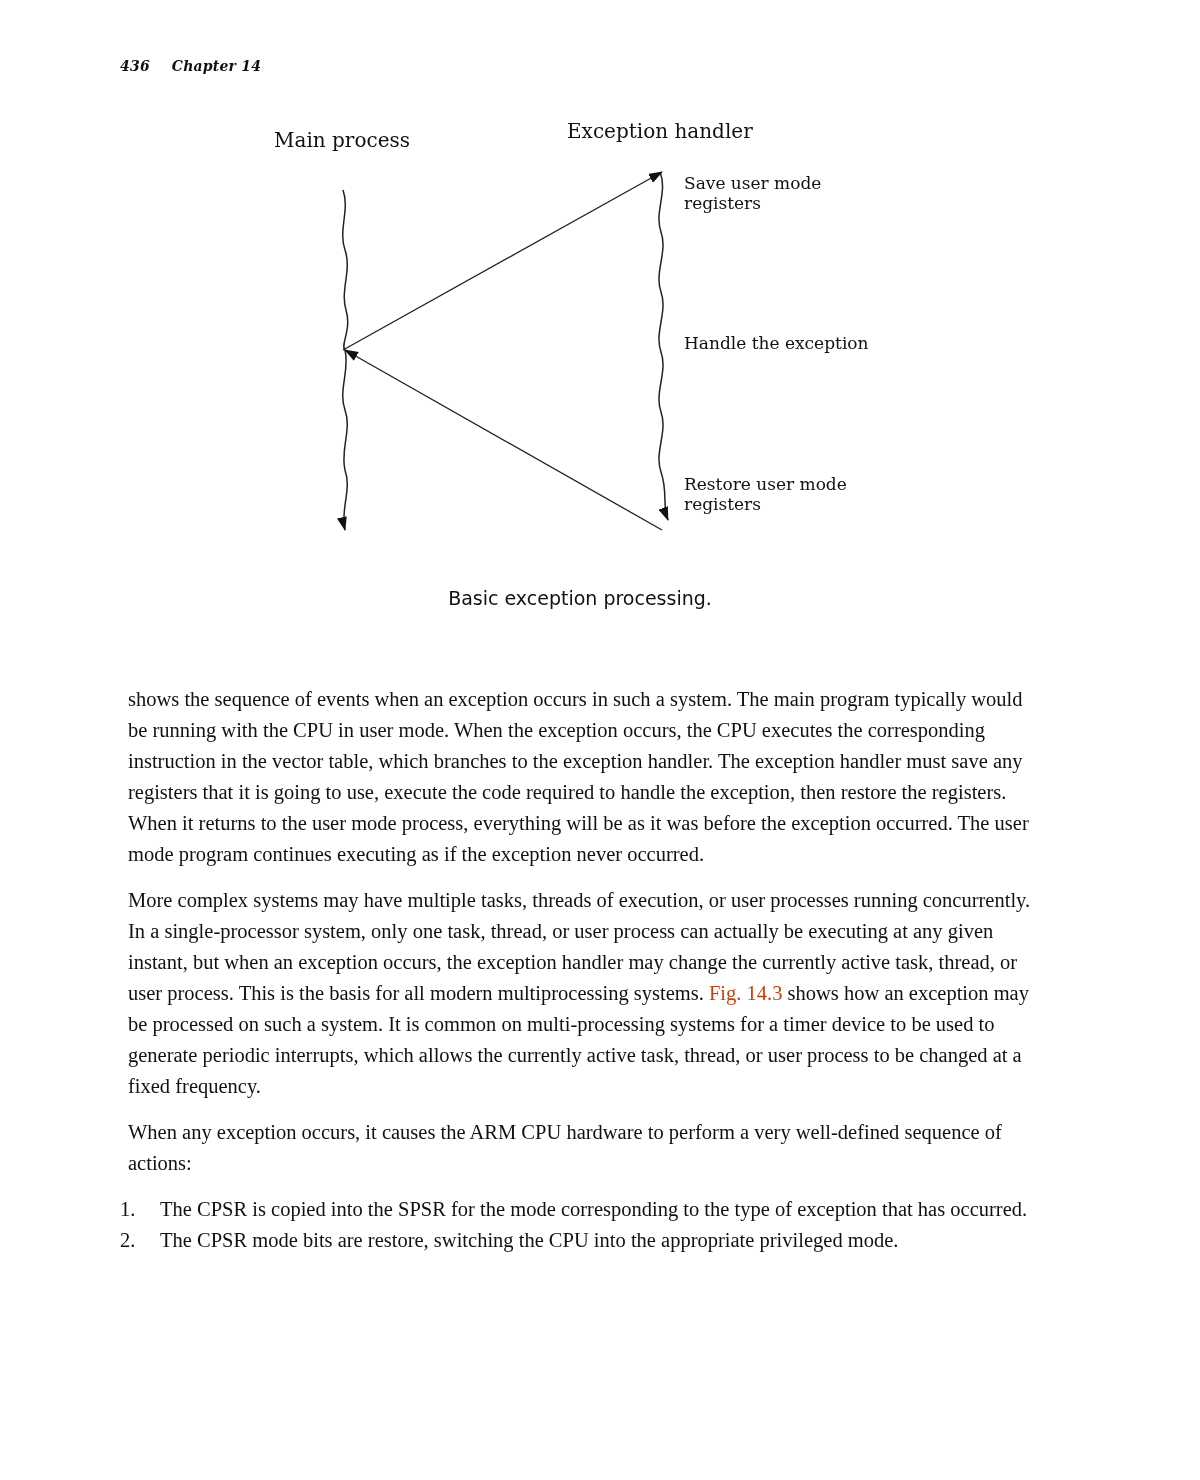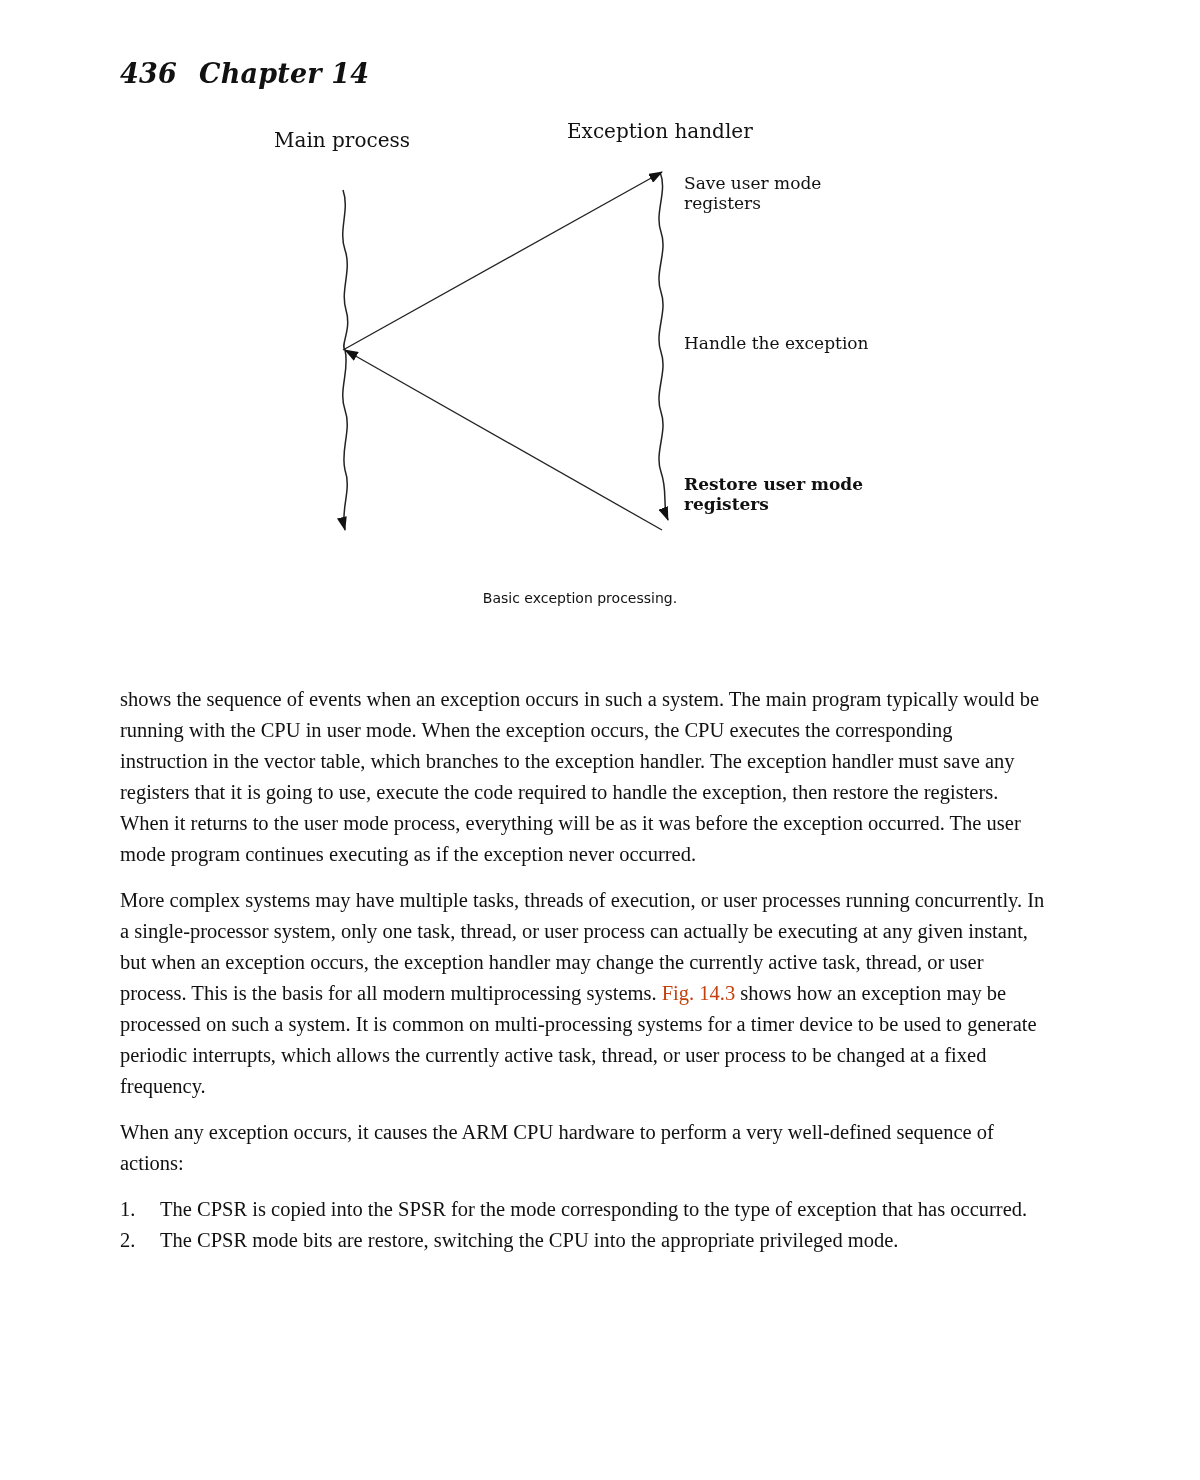--- a/index.html
+++ b/index.html
@@ -1,42 +1,42 @@
 <!DOCTYPE html>
 <html><head>
   <meta charset="utf-8">
   <style>
     html, body { margin: 0; padding: 0; background: #ffffff; }
     body { width: 1200px; height: 1480px; position: relative; overflow: hidden; color: #111; }
     .running-head {
       position: absolute; left: 120px; top: 58px;
       font-family: "DejaVu Serif", serif; font-style: italic; font-weight: bold;
-      font-size: 27px; color: #111; letter-spacing: 0.2px;
+      font-size: 14px; color: #111; letter-spacing: 0.2px;
     }
     .running-head .chap { margin-left: 22px; }
     .figure { position: absolute; left: 0; top: 0; width: 1200px; height: 650px; }
     .figure svg { position: absolute; left: 0; top: 0; }
     .fig-label {
       position: absolute; font-family: "DejaVu Serif", serif; color: #111;
       white-space: nowrap;
     }
     .fig-head { font-size: 20px; }
     .fig-note { font-size: 17px; line-height: 20px; }
     .caption {
       position: absolute; left: 0; width: 1160px; top: 585px; text-align: center;
       font-family: "DejaVu Sans", sans-serif; color: #111;
     }
     .caption .title { font-weight: bold; font-size: 18px; line-height: 24px; }
-    .caption .text { font-size: 14px; line-height: 26px; }
+    .caption .text { font-size: 19px; line-height: 26px; }
     .body-text {
       position: absolute; left: 120px; top: 684px; width: 925px;
       font-family: "Liberation Serif", serif; font-size: 20.5px; line-height: 31px;
       color: #111;
     }
-    .body-text p { margin: 0 0 15px 0; }
+    .body-text p { margin: 0 0 15px 8px; }
     .body-text a { color: #c2410c; text-decoration: none; }
     .body-text ol { margin: 0; padding: 0; list-style: none; }
     .body-text li { position: relative; padding-left: 40px; margin: 0; }
     .body-text li .num { position: absolute; left: 0; top: 0; }
   </style>
 </head>
 <body>
 
 <div class="running-head">
   <span>436</span><span class="chap">Chapter 14</span>
@@ -62,21 +62,21 @@
   </svg>
 
   <div class="fig-label fig-head" style="left:274px; top:128px;">Main process</div>
   <div class="fig-label fig-head" style="left:567px; top:119px;text-align:center;">Exception handler</div>
 
   <div class="fig-label fig-note" style="left:684px; top:173px;">
     <div>Save user mode</div>
     <div>registers</div>
   </div>
   <div class="fig-label fig-note" style="left:684px; top:333px;">Handle the exception</div>
-  <div class="fig-label fig-note" style="left:684px; top:474px;font-weight:bold;">
+  <div class="fig-label fig-note" style="left:684px; top:474px;">
     <div>Restore user mode</div>
     <div>registers</div>
   </div>
 
   <div class="caption">
     <div class="text">Basic exception processing.</div>
   </div>
 </div>
 
 <div class="body-text">

